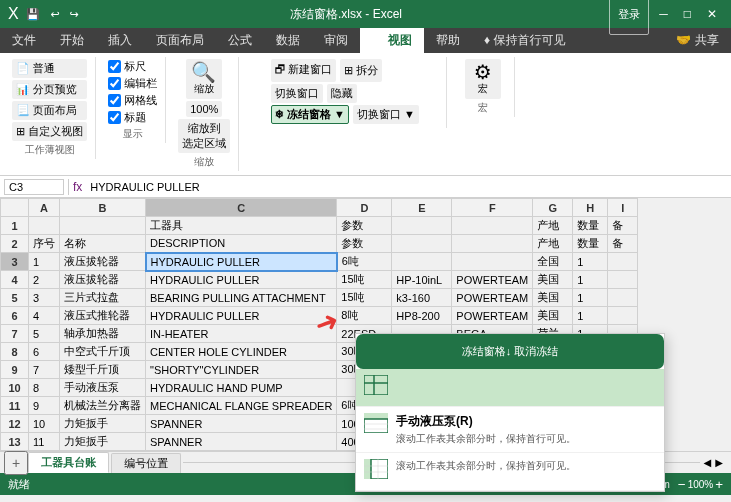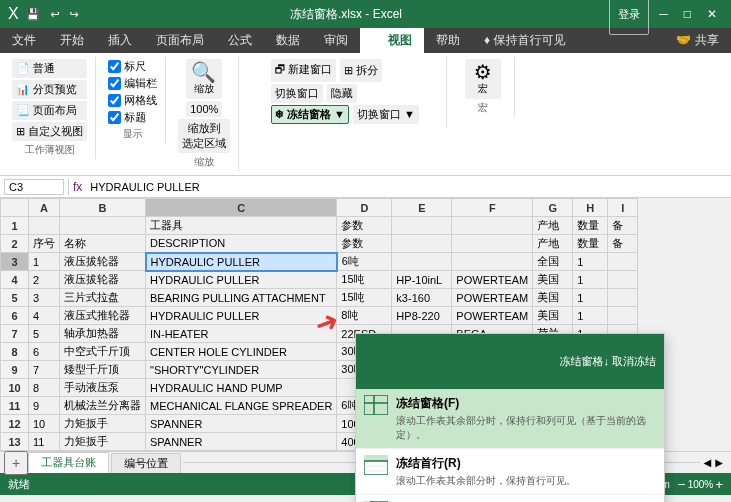--- a/index.html
+++ b/index.html
@@ -53,40 +53,40 @@
     .col-D { width: 55px; }
     .col-E { width: 60px; }
     .col-F { width: 80px; }
     .col-G { width: 40px; }
     .col-H { width: 35px; }
     .col-I { width: 30px; }
 
     
     .sheet-tabs { background: #f0f0f0; border-top: 1px solid #d0d0d0; display: flex; align-items: center; height: 22px; padding: 0 4px; gap: 0; }
     .sheet-tab { padding: 2px 12px; border: 1px solid #ccc; border-bottom: none; background: #e8e8e8; cursor: pointer; font-size: 11px; border-radius: 2px 2px 0 0; margin-right: 2px; }
-    .sheet-tab.active { background: #ffffff; border-bottom: 1px solid #fff; color: #217346; }
+    .sheet-tab.active { background: #ffffff; border-bottom: 1px solid #fff; color: #217346; font-weight: bold; }
     .sheet-tab-add { padding: 2px 6px; cursor: pointer; font-size: 14px; color: #666; }
 
     
     .status-bar { background: #217346; color: white; height: 22px; display: flex; align-items: center; justify-content: space-between; padding: 0 8px; font-size: 11px; }
     .status-right { display: flex; align-items: center; gap: 8px; }
 
     
     .dropdown-menu {
       position: absolute;
       top: 135px;
       left: 355px;
       background: white;
       border: 1px solid #ccc;
       box-shadow: 2px 4px 12px rgba(0,0,0,0.2);
       z-index: 100;
       width: 310px;
       font-size: 12px;
     }
-    .dropdown-header { background: #217346; color: white; padding: 20px 8px; font-size: 11px; display: flex; justify-content: flex-end; align-items: center; }
+    .dropdown-header { background: #217346; color: white; padding: 10px 8px; font-size: 11px; display: flex; justify-content: center; align-items: center; border-radius: 7px; }
     .dropdown-item { display: flex; align-items: flex-start; padding: 6px 8px; cursor: pointer; gap: 8px; border-bottom: 1px solid #f0f0f0; }
     .dropdown-item.active { background: #c8e6c9; }
     .dropdown-item-icon { font-size: 20px; min-width: 24px; text-align: center; }
     .dropdown-item-text { flex: 1; }
     .dropdown-item-title { font-weight: bold; font-size: 12px; margin-bottom: 2px; }
     .dropdown-item-desc { font-size: 10px; color: #555; line-height: 1.4; }
 
     
     .arrow-indicator {
       position: absolute;
@@ -303,21 +303,21 @@
             <td>美国</td>
             <td>1</td>
             <td></td>
           </tr>
           <tr>
             <th class="row-header">6</th>
             <td>4</td>
             <td>液压式推轮器</td>
             <td>HYDRAULIC PULLER</td>
             <td>8吨</td>
-            <td>HP8-220</td>
+            <td>HP8-200</td>
             <td>POWERTEAM</td>
             <td>美国</td>
             <td>1</td>
             <td></td>
           </tr>
           <tr>
             <th class="row-header">7</th>
             <td>5</td>
             <td>轴承加热器</td>
             <td>IN-HEATER</td>
@@ -409,38 +409,34 @@
       <span>冻结窗格</span>
       <span style="cursor:pointer;">↓ 取消冻结</span>
     </div>
     <div class="dropdown-item active">
       <div class="dropdown-item-icon">
         <svg width="24" height="20" viewBox="0 0 24 20">
           <rect x="0" y="0" width="24" height="20" fill="none" stroke="#217346" stroke-width="1.5"></rect>
           <line x1="0" y1="8" x2="24" y2="8" stroke="#217346" stroke-width="1.5"></line>
           <line x1="10" y1="0" x2="10" y2="20" stroke="#217346" stroke-width="1.5"></line>
         </svg>
-      </div>
-      <div class="dropdown-item-text">
-        <div class="dropdown-item-title">冻结窗格(F)</div>
-        <div class="dropdown-item-desc">滚动工作表其余部分时，保持行和列可见（基于当前的选定）。</div>
       </div>
     </div>
     <div class="dropdown-item">
       <div class="dropdown-item-icon">
         <svg width="24" height="20" viewBox="0 0 24 20">
           <rect x="0" y="0" width="24" height="20" fill="none" stroke="#217346" stroke-width="1.5"></rect>
           <rect x="0" y="0" width="24" height="6" fill="#c8e6c9"></rect>
           <line x1="0" y1="6" x2="24" y2="6" stroke="#217346" stroke-width="1.5"></line>
           <line x1="0" y1="11" x2="24" y2="11" stroke="#d0d0d0" stroke-width="0.5"></line>
           <line x1="0" y1="16" x2="24" y2="16" stroke="#d0d0d0" stroke-width="0.5"></line>
         </svg>
       </div>
       <div class="dropdown-item-text">
-        <div class="dropdown-item-title">冻结首行(R)</div>
+        <div class="dropdown-item-title">手动液压泵(R)</div>
         <div class="dropdown-item-desc">滚动工作表其余部分时，保持首行可见。</div>
       </div>
     </div>
     <div class="dropdown-item">
       <div class="dropdown-item-icon">
         <svg width="24" height="20" viewBox="0 0 24 20">
           <rect x="0" y="0" width="24" height="20" fill="none" stroke="#217346" stroke-width="1.5"></rect>
           <rect x="0" y="0" width="7" height="20" fill="#c8e6c9"></rect>
           <line x1="7" y1="0" x2="7" y2="20" stroke="#217346" stroke-width="1.5"></line>
           <line x1="14" y1="0" x2="14" y2="20" stroke="#d0d0d0" stroke-width="0.5"></line>

